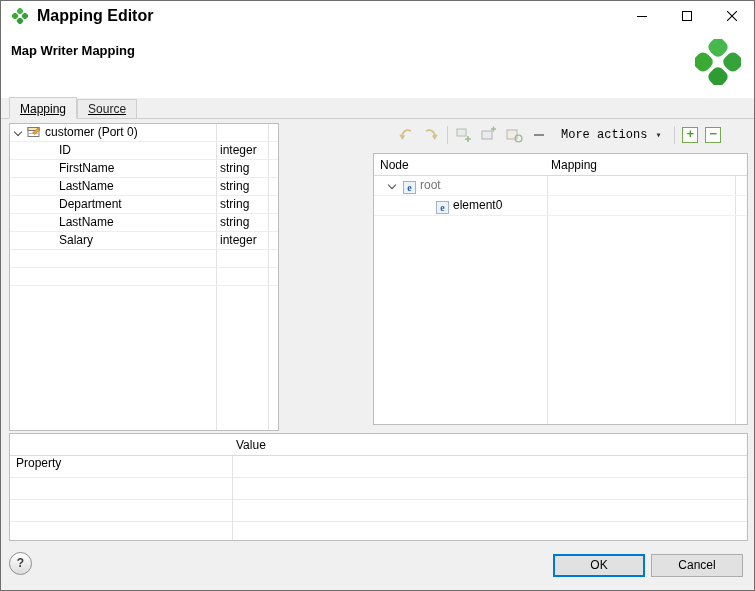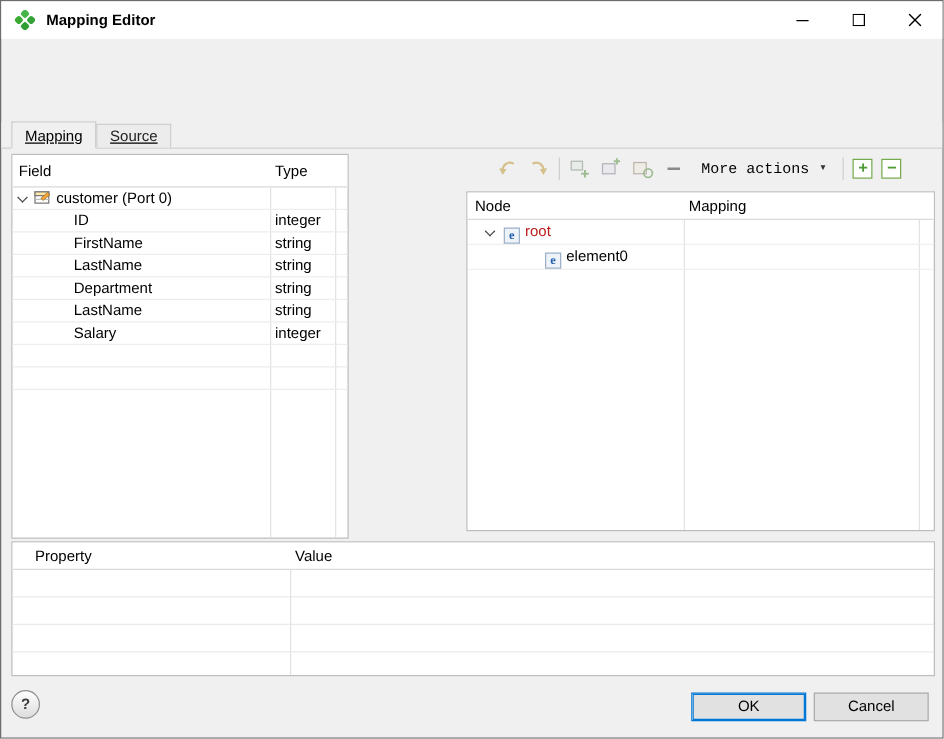--- a/index.html
+++ b/index.html
@@ -6,21 +6,21 @@
   html,body { width:755px; height:591px; }
   body {
     font-family: "Liberation Sans", "DejaVu Sans", sans-serif;
     font-size: 12px; color:#000; background:#fff;
   }
   .window { position:relative; width:755px; height:591px; border:1px solid #6d6d6d; background:#f0f0f0; overflow:hidden; }
 
   
   .titlebar { position:absolute; top:0; left:0; right:0; height:30px; background:#fff; }
   .title-icon { position:absolute; left:11px; top:7px; width:16px; height:16px; }
-  .title-text { position:absolute; left:36px; top:0; line-height:30px; font-weight:700; font-size:12px; }
+  .title-text { position:absolute; left:36px; top:0; line-height:30px; font-weight:700; font-size:16px; }
   .win-controls { position:absolute; right:0; top:0; height:30px; display:flex; }
   .win-btn { width:45px; height:30px; display:flex; align-items:center; justify-content:center; cursor:default; }
 
   
   .header { position:absolute; top:30px; left:0; right:0; height:67px; background:#fff; }
   .heading { position:absolute; left:10px; top:12px; font-size:13px; font-weight:700; }
   .logo { position:absolute; right:13px; top:8px; width:46px; height:46px; }
 
   
   .tabbar { position:absolute; top:97px; left:0; right:0; height:21px; background:#f0f0f0;
@@ -55,28 +55,28 @@
   .more-actions { display:flex; align-items:center; gap:8px; padding:3px 6px; cursor:default; }
   .dd-arrow { font-size:10px; color:#333; }
   .sqbtn { width:16px; height:16px; border:1px solid #74a94e; background:#fff; color:#4d9b33;
            font-weight:700; text-align:center; line-height:13px; font-size:13px; }
 
   .node-table { left:372px; top:152px; width:375px; height:272px; }
   .node-table .thead { height:22px; }
   .node-table .thead .c1 { left:6px;  line-height:22px; }
   .node-table .thead .c2 { left:177px; line-height:22px; }
   .nrow { position:relative; height:20px; line-height:19px; border-bottom:1px solid #efefef; white-space:nowrap; }
-  .nrow.root .label { color:#b91c1c; }
+  .nrow.root .label { color:#737373; }
   .nrow.root { padding-left:10px; }
   .nrow.child { padding-left:62px; }
   .nrow .chev { margin-right:8px; }
 
   .prop-table { left:8px; top:432px; width:739px; height:108px; }
   .prop-table .thead { height:22px; }
-  .prop-table .thead .c1 { left:18px;   line-height:22px; }
+  .prop-table .thead .c1 { left:6px;   line-height:22px;margin-top:18px; }
   .prop-table .thead .c2 { left:226px; line-height:22px; }
   .prow { height:22px; border-bottom:1px solid #e9e9e9; }
 
   
   .help-btn { position:absolute; left:8px; top:551px; width:23px; height:23px; border:1px solid #8f8f8f; border-radius:50%;
               background:linear-gradient(#ffffff,#dcdcdc); text-align:center; line-height:21px; font-weight:700; color:#3c3c3c; }
   .btn { position:absolute; top:553px; width:92px; height:23px; background:#e1e1e1; border:1px solid #adadad;
          text-align:center; line-height:21px; cursor:default; }
   .btn.ok { left:552px; border:1px solid #0078d7; box-shadow: inset 0 0 0 1px #0078d7; }
   .btn.cancel { left:650px; }
@@ -111,33 +111,42 @@
       </div>
       <div class="win-btn">
         <svg width="10" height="10">
             <line x1="0" y1="0" x2="10" y2="10" stroke="#000" stroke-width="1.1"></line>
             <line x1="10" y1="0" x2="0" y2="10" stroke="#000" stroke-width="1.1"></line>
           </svg>
       </div>
     </div>
   </div>
 
+  <div class="header">
+    <div class="heading">Map Writer Mapping</div>
+    <span class="logo">
+      <svg viewBox="0 0 48 48" width="46" height="46">
+          <g transform="rotate(45 24 24)">
+        <rect x="4" y="4" width="18" height="18" rx="6.5" fill="#47b84b"></rect>
+        <rect x="26" y="4" width="18" height="18" rx="6.5" fill="#35a339"></rect>
+        <rect x="4" y="26" width="18" height="18" rx="6.5" fill="#3aaa35"></rect>
+        <rect x="26" y="26" width="18" height="18" rx="6.5" fill="#2e9c32"></rect>
+      </g>
+        </svg>
+    </span>
+  </div>
 
   <div class="tabbar">
     <div class="tab active">Mapping</div>
     <div class="tab inactive">Source</div>
   </div>
 
   <div class="panel field-table">
     <div class="col-line" style="left:206px"></div>
     <div class="col-line" style="left:258px"></div>
-    <div class="thead">
-      <span class="c1">Field</span>
-      <span class="c2">Type</span>
-    </div>
     <div class="trow">
       <span class="chev"></span><span class="icon14"><svg viewBox="0 0 14 14" width="14" height="14">
           <rect x="1" y="2.5" width="11" height="9" fill="#fff" stroke="#7a7a7a"></rect>
           <rect x="1" y="2.5" width="11" height="3" fill="#ffe9a8" stroke="#7a7a7a"></rect>
           <line x1="1" y1="8.5" x2="12" y2="8.5" stroke="#bdbdbd"></line>
           <rect x="7" y="7" width="7" height="2.6" transform="rotate(-40 7 9)" fill="#f2a33c" stroke="#9c6b1e" stroke-width="0.5"></rect>
         </svg></span><span>customer (Port 0)</span>
     </div>
     <div class="trow indent1">
       <span>ID</span>

